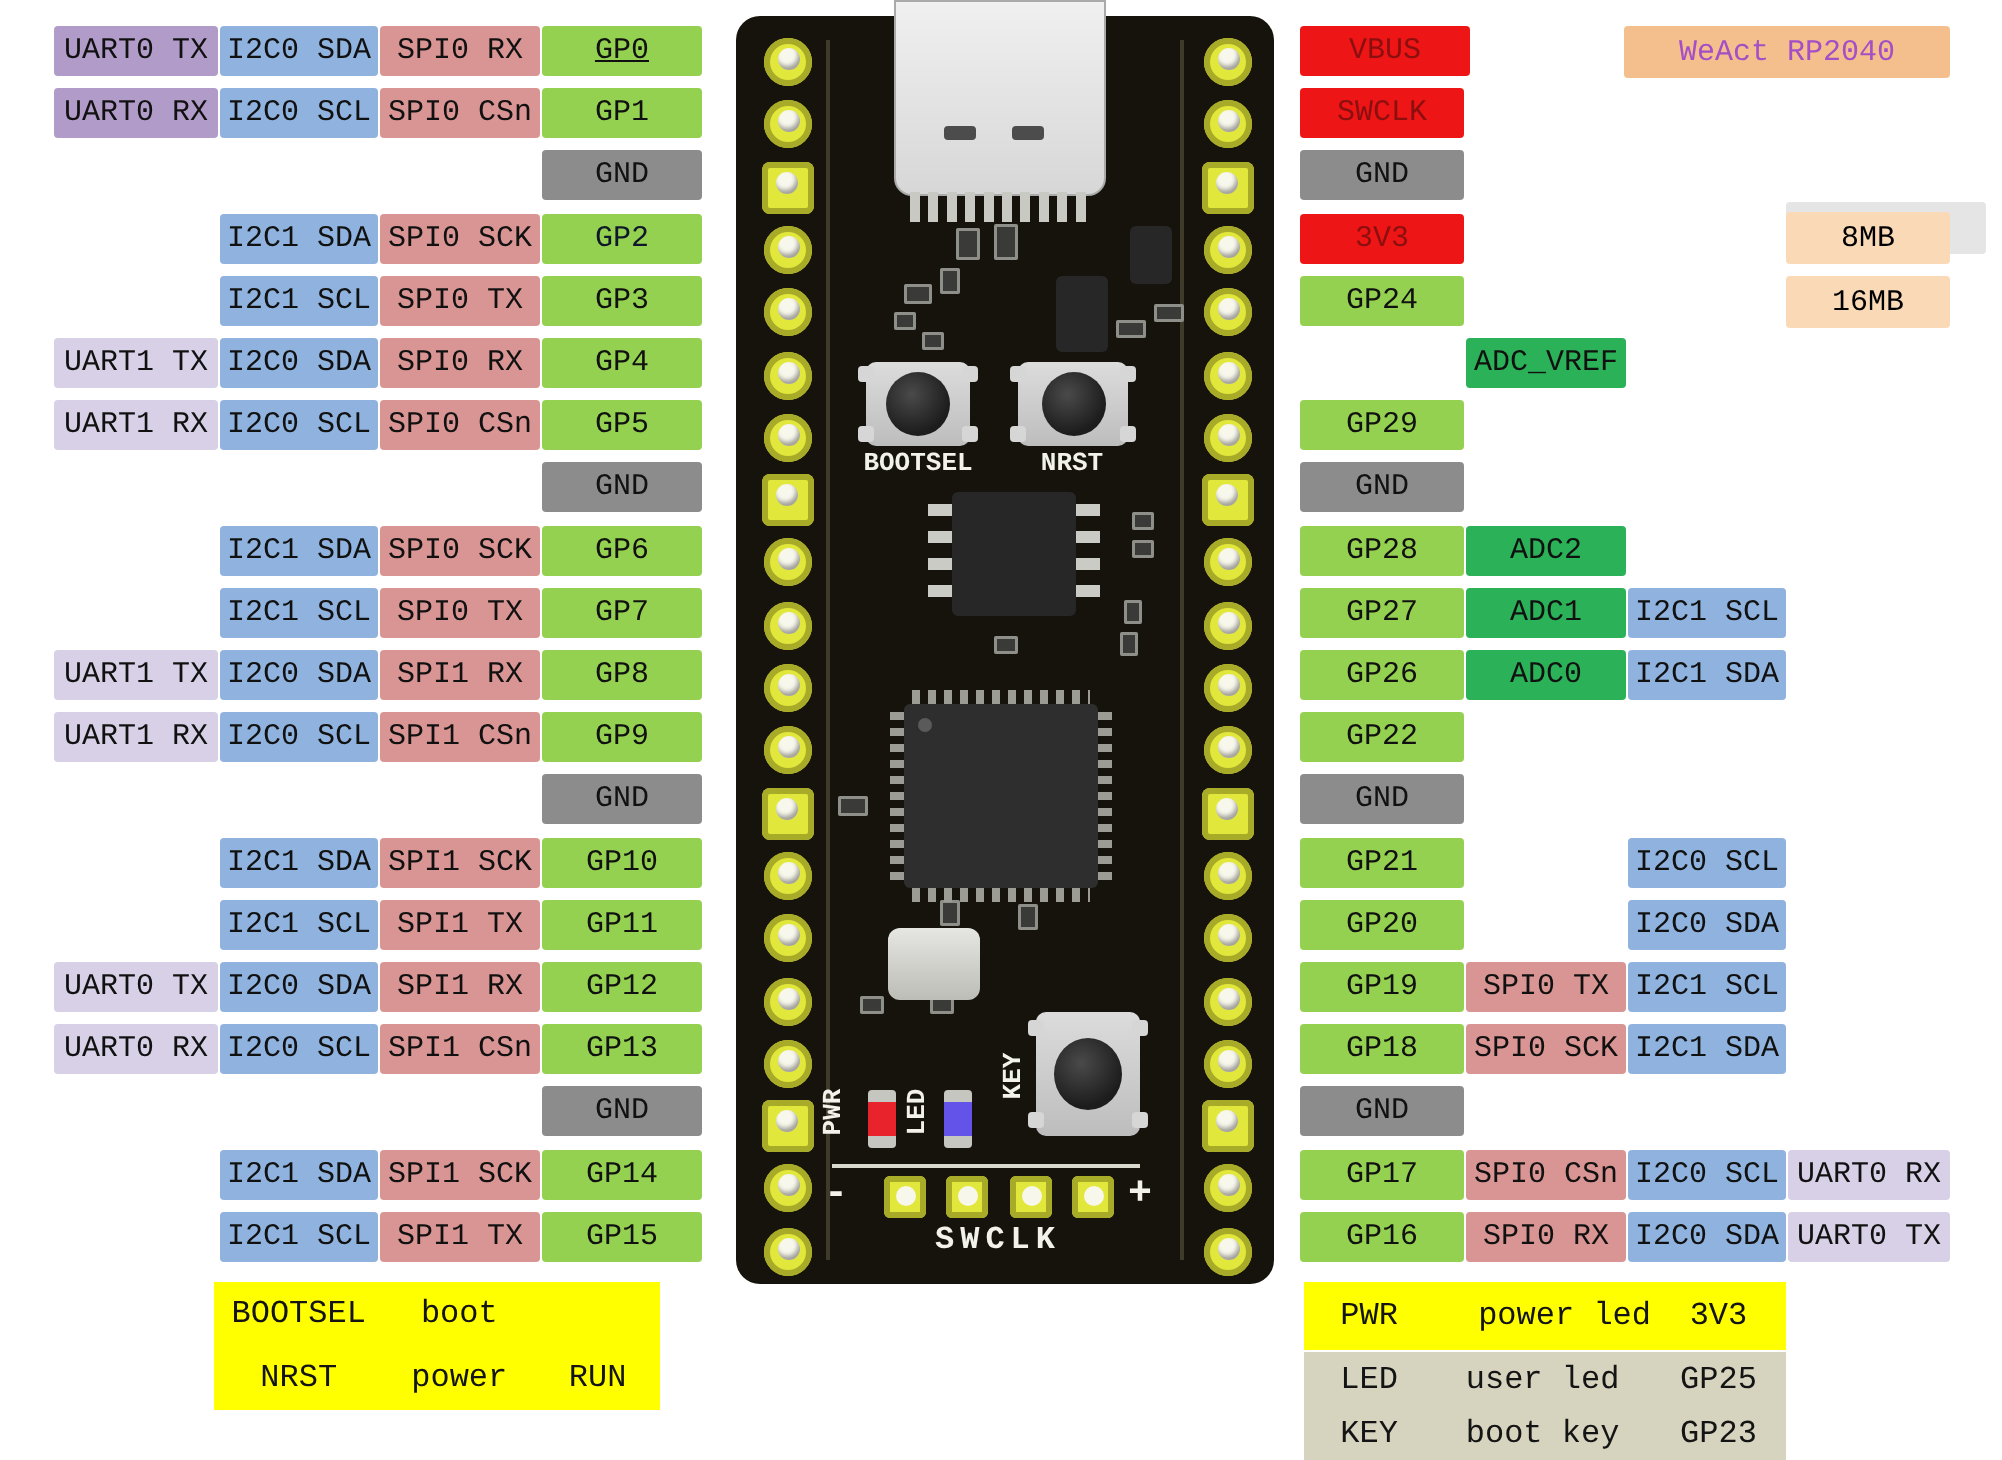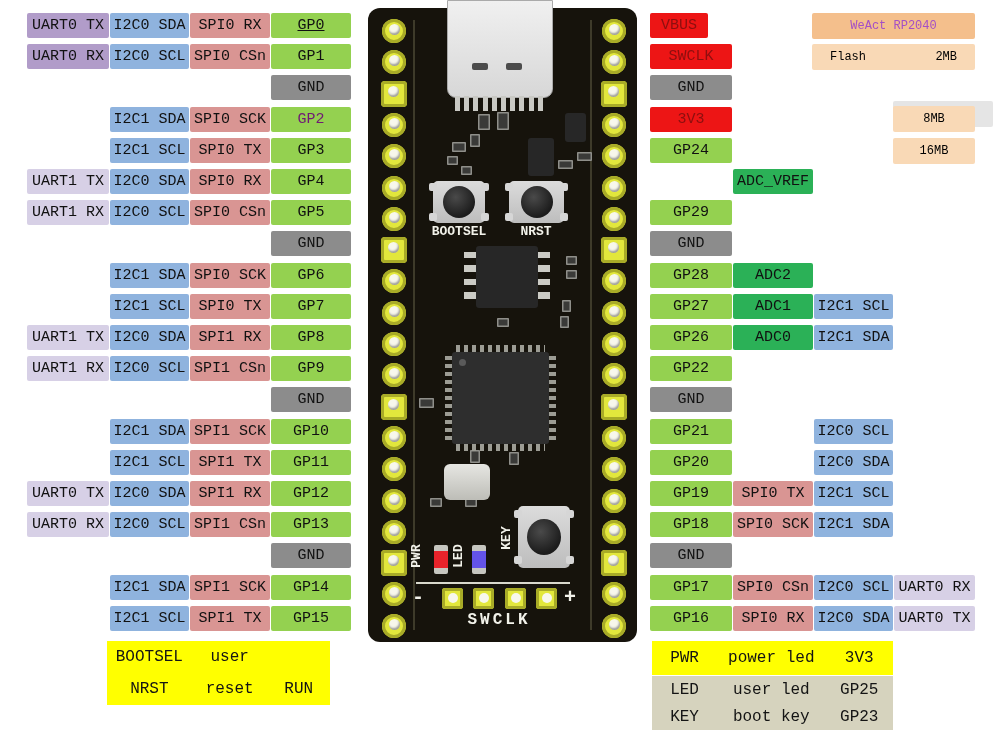--- a/index.html
+++ b/index.html
@@ -33,40 +33,40 @@
   .ledc{position:absolute;width:14px;height:29px;border-radius:2px;}
   .dbgpad{position:absolute;width:21px;height:21px;background:#e2e73c;border-radius:3px;
           box-shadow:inset 0 0 0 3px #a8ab27;}
   .dbgpad .hole{position:absolute;left:6px;top:5px;width:10px;height:10px;border-radius:50%;background:#f7f7ec;}
   
   .legend{position:absolute;box-sizing:border-box;font-size:16px;color:#141414;}
   .lrow{display:flex;height:50%;align-items:center;}
   .lrow3{display:flex;align-items:center;height:100%;}
   .lcell{text-align:center;}
   .info-box{position:absolute;height:26px;display:flex;align-items:center;justify-content:center;
-            font-size:12px;border-radius:2px;box-sizing:border-box;}
+            font-size:15px;border-radius:2px;box-sizing:border-box;}
 </style>
 </head>
 <body>
 
 <div id="page">
 
   <div id="pins">
       <div class="pin-box" style="left: 27px; top: 13px; width: 82px; background: rgb(177, 156, 201); color: rgb(17, 17, 17);">UART0 TX</div>
       <div class="pin-box" style="left: 110px; top: 13px; width: 79px; background: rgb(143, 179, 222); color: rgb(17, 17, 17);">I2C0 SDA</div>
       <div class="pin-box" style="left: 190px; top: 13px; width: 80px; background: rgb(217, 149, 147); color: rgb(17, 17, 17);">SPI0 RX</div>
       <div class="pin-box" style="left: 271px; top: 13px; width: 80px; background: rgb(148, 209, 80); color: rgb(17, 17, 17); text-decoration: underline;">GP0</div>
       <div class="pin-box" style="left: 27px; top: 44px; width: 82px; background: rgb(177, 156, 201); color: rgb(17, 17, 17);">UART0 RX</div>
       <div class="pin-box" style="left: 110px; top: 44px; width: 79px; background: rgb(143, 179, 222); color: rgb(17, 17, 17);">I2C0 SCL</div>
       <div class="pin-box" style="left: 190px; top: 44px; width: 80px; background: rgb(217, 149, 147); color: rgb(17, 17, 17);">SPI0 CSn</div>
       <div class="pin-box" style="left: 271px; top: 44px; width: 80px; background: rgb(148, 209, 80); color: rgb(17, 17, 17);">GP1</div>
       <div class="pin-box" style="left: 271px; top: 75px; width: 80px; background: rgb(140, 140, 140); color: rgb(17, 17, 17);">GND</div>
       <div class="pin-box" style="left: 110px; top: 107px; width: 79px; background: rgb(143, 179, 222); color: rgb(17, 17, 17);">I2C1 SDA</div>
       <div class="pin-box" style="left: 190px; top: 107px; width: 80px; background: rgb(217, 149, 147); color: rgb(17, 17, 17);">SPI0 SCK</div>
-      <div class="pin-box" style="left: 271px; top: 107px; width: 80px; background: rgb(148, 209, 80); color: #701a75;">GP2</div>
+      <div class="pin-box" style="left: 271px; top: 107px; width: 80px; background: rgb(148, 209, 80); color: #0f172a;">GP2</div>
       <div class="pin-box" style="left: 110px; top: 138px; width: 79px; background: rgb(143, 179, 222); color: rgb(17, 17, 17);">I2C1 SCL</div>
       <div class="pin-box" style="left: 190px; top: 138px; width: 80px; background: rgb(217, 149, 147); color: rgb(17, 17, 17);">SPI0 TX</div>
       <div class="pin-box" style="left: 271px; top: 138px; width: 80px; background: rgb(148, 209, 80); color: rgb(17, 17, 17);">GP3</div>
       <div class="pin-box" style="left: 27px; top: 169px; width: 82px; background: rgb(215, 208, 230); color: rgb(17, 17, 17);">UART1 TX</div>
       <div class="pin-box" style="left: 110px; top: 169px; width: 79px; background: rgb(143, 179, 222); color: rgb(17, 17, 17);">I2C0 SDA</div>
       <div class="pin-box" style="left: 190px; top: 169px; width: 80px; background: rgb(217, 149, 147); color: rgb(17, 17, 17);">SPI0 RX</div>
       <div class="pin-box" style="left: 271px; top: 169px; width: 80px; background: rgb(148, 209, 80); color: rgb(17, 17, 17);">GP4</div>
       <div class="pin-box" style="left: 27px; top: 200px; width: 82px; background: rgb(215, 208, 230); color: rgb(17, 17, 17);">UART1 RX</div>
       <div class="pin-box" style="left: 110px; top: 200px; width: 79px; background: rgb(143, 179, 222); color: rgb(17, 17, 17);">I2C0 SCL</div>
       <div class="pin-box" style="left: 190px; top: 200px; width: 80px; background: rgb(217, 149, 147); color: rgb(17, 17, 17);">SPI0 CSn</div>
@@ -101,21 +101,21 @@
       <div class="pin-box" style="left: 110px; top: 512px; width: 79px; background: rgb(143, 179, 222); color: rgb(17, 17, 17);">I2C0 SCL</div>
       <div class="pin-box" style="left: 190px; top: 512px; width: 80px; background: rgb(217, 149, 147); color: rgb(17, 17, 17);">SPI1 CSn</div>
       <div class="pin-box" style="left: 271px; top: 512px; width: 80px; background: rgb(148, 209, 80); color: rgb(17, 17, 17);">GP13</div>
       <div class="pin-box" style="left: 271px; top: 543px; width: 80px; background: rgb(140, 140, 140); color: rgb(17, 17, 17);">GND</div>
       <div class="pin-box" style="left: 110px; top: 575px; width: 79px; background: rgb(143, 179, 222); color: rgb(17, 17, 17);">I2C1 SDA</div>
       <div class="pin-box" style="left: 190px; top: 575px; width: 80px; background: rgb(217, 149, 147); color: rgb(17, 17, 17);">SPI1 SCK</div>
       <div class="pin-box" style="left: 271px; top: 575px; width: 80px; background: rgb(148, 209, 80); color: rgb(17, 17, 17);">GP14</div>
       <div class="pin-box" style="left: 110px; top: 606px; width: 79px; background: rgb(143, 179, 222); color: rgb(17, 17, 17);">I2C1 SCL</div>
       <div class="pin-box" style="left: 190px; top: 606px; width: 80px; background: rgb(217, 149, 147); color: rgb(17, 17, 17);">SPI1 TX</div>
       <div class="pin-box" style="left: 271px; top: 606px; width: 80px; background: rgb(148, 209, 80); color: rgb(17, 17, 17);">GP15</div>
-      <div class="pin-box" style="left: 650px; top: 13px; width: 58px; background: rgb(237, 21, 21); color: rgb(140, 15, 15);">VBUS</div>
+      <div class="pin-box" style="left: 650px; top: 13px; width: 85px; background: rgb(237, 21, 21); color: rgb(140, 15, 15);">VBUS</div>
       <div class="pin-box" style="left: 650px; top: 44px; width: 82px; background: rgb(237, 21, 21); color: rgb(140, 15, 15);">SWCLK</div>
       <div class="pin-box" style="left: 650px; top: 75px; width: 82px; background: rgb(140, 140, 140); color: rgb(17, 17, 17);">GND</div>
       <div class="pin-box" style="left: 650px; top: 107px; width: 82px; background: rgb(237, 21, 21); color: rgb(140, 15, 15);">3V3</div>
       <div class="pin-box" style="left: 650px; top: 138px; width: 82px; background: rgb(148, 209, 80); color: rgb(17, 17, 17);">GP24</div>
       <div class="pin-box" style="left: 733px; top: 169px; width: 80px; background: rgb(43, 177, 87); color: rgb(17, 17, 17);">ADC_VREF</div>
       <div class="pin-box" style="left: 650px; top: 200px; width: 82px; background: rgb(148, 209, 80); color: rgb(17, 17, 17);">GP29</div>
       <div class="pin-box" style="left: 650px; top: 231px; width: 82px; background: rgb(140, 140, 140); color: rgb(17, 17, 17);">GND</div>
       <div class="pin-box" style="left: 650px; top: 263px; width: 82px; background: rgb(148, 209, 80); color: rgb(17, 17, 17);">GP28</div>
       <div class="pin-box" style="left: 733px; top: 263px; width: 80px; background: rgb(43, 177, 87); color: rgb(17, 17, 17);">ADC2</div>
       <div class="pin-box" style="left: 650px; top: 294px; width: 82px; background: rgb(148, 209, 80); color: rgb(17, 17, 17);">GP27</div>
@@ -356,52 +356,48 @@
     </div>
   <div class="dbgpad" style="left:536px;top:588px;">
       <div class="hole"></div>
     </div>
   <div class="white-sub" style="left:564px;top:586px;font-size:20px;">+</div>
   <div class="white-sub" style="left:459px;top:611px;width:80px;text-align:center;font-size:16px;letter-spacing:3px;">SWCLK</div>
 
   <div class="info-box" style="left:812px;top:13px;width:163px;background:#f4bf8c;color:#a44fc6;">
     <span>WeAct RP2040</span>
   </div>
-  <div class="info-box" style="left:812px;top:44px;width:163px;background:#f9d9b6;justify-content:space-between;padding:0 18px;">
-    <span>Flash</span>
-    <span>2MB</span>
-  </div>
   <div class="info-box" style="left:893px;top:75px;width:100px;background:#e5e5e5;margin-top:26px;">
     <span>4MB</span>
   </div>
   <div class="info-box" style="left:893px;top:106px;width:82px;background:#f9d9b6;">
     <span>8MB</span>
   </div>
   <div class="info-box" style="left:893px;top:138px;width:82px;background:#f9d9b6;">
     <span>16MB</span>
   </div>
 
   <div class="legend" style="left:107px;top:641px;width:223px;height:64px;background:#ffff00;">
     <div class="lrow">
       <div class="lcell" style="width:38%;">BOOTSEL</div>
-      <div class="lcell" style="width:34%;">user</div>
+      <div class="lcell" style="width:34%;">boot</div>
       <div class="lcell" style="width:28%;"></div>
     </div>
     <div class="lrow">
       <div class="lcell" style="width:38%;">NRST</div>
-      <div class="lcell" style="width:34%;">reset</div>
+      <div class="lcell" style="width:34%;">power</div>
       <div class="lcell" style="width:28%;">RUN</div>
     </div>
   </div>
 
 
   <div class="legend" style="left:652px;top:641px;width:241px;height:34px;background:#ffff00;">
     <div class="lrow3">
       <div class="lcell" style="width:27%;">PWR</div>
-      <div class="lcell" style="width:45%;">power led</div>
+      <div class="lcell" style="width:45%;text-align:right;">power led</div>
       <div class="lcell" style="width:28%;">3V3</div>
     </div>
   </div>
   <div class="legend" style="left:652px;top:676px;width:241px;height:54px;background:#d6d3be;">
     <div class="lrow">
       <div class="lcell" style="width:27%;">LED</div>
       <div class="lcell" style="width:45%;font-family:Liberation Mono, monospace;">user led</div>
       <div class="lcell" style="width:28%;">GP25</div>
     </div>
     <div class="lrow">

